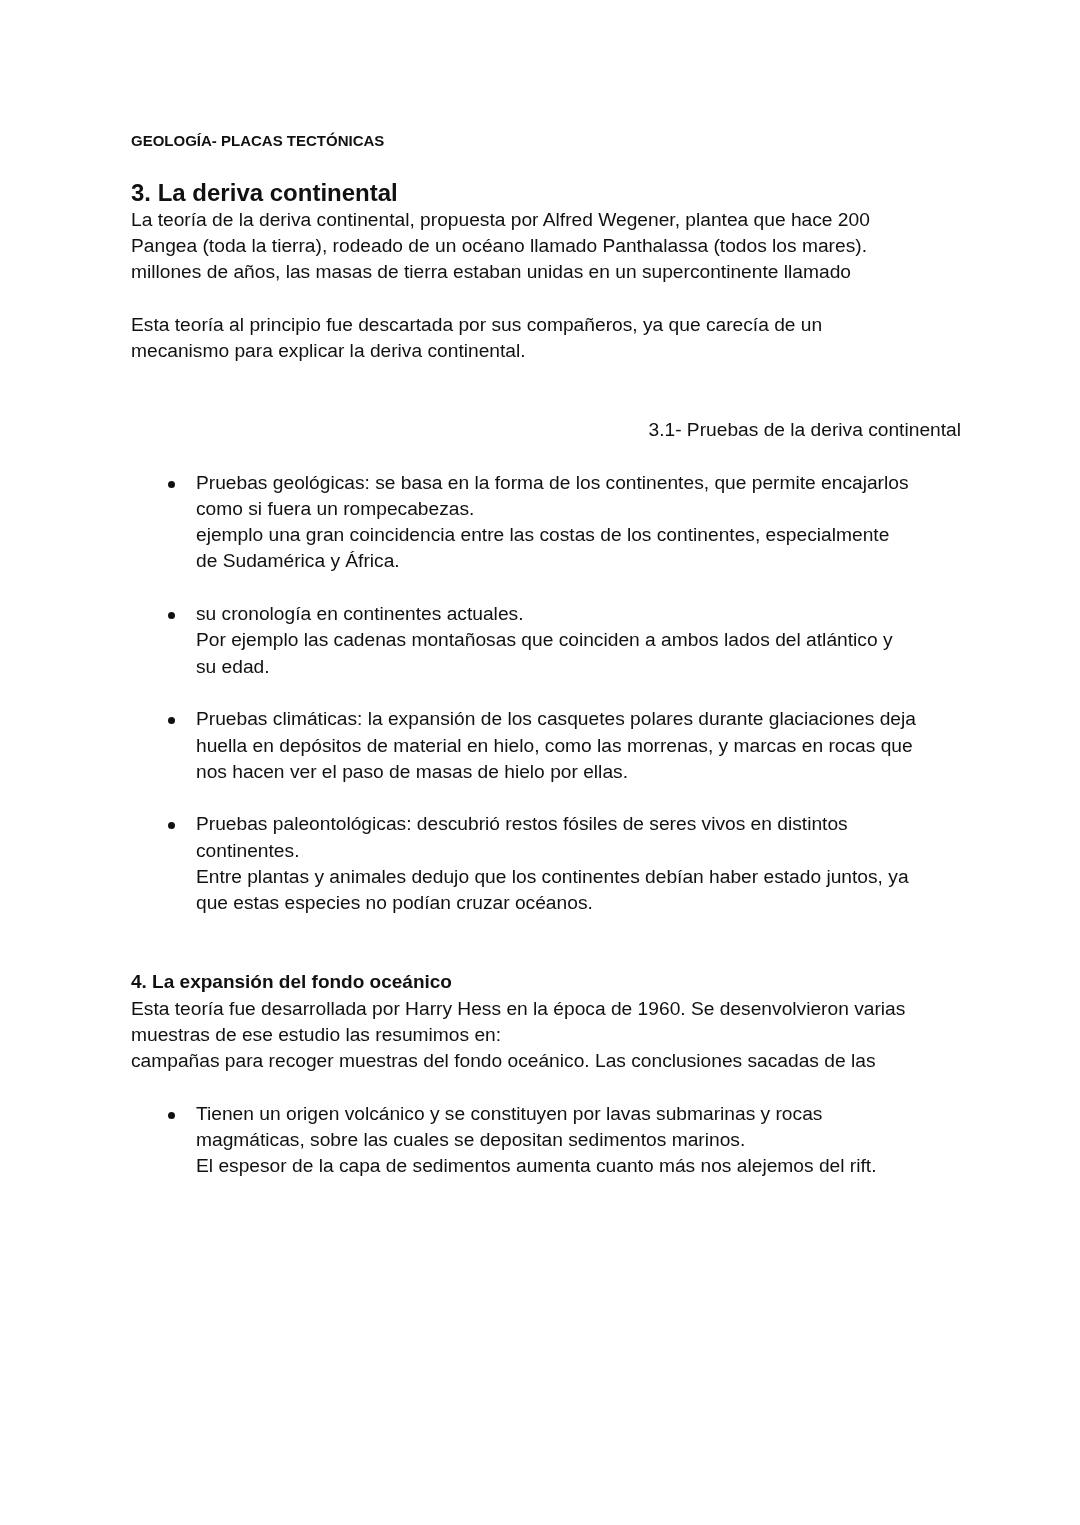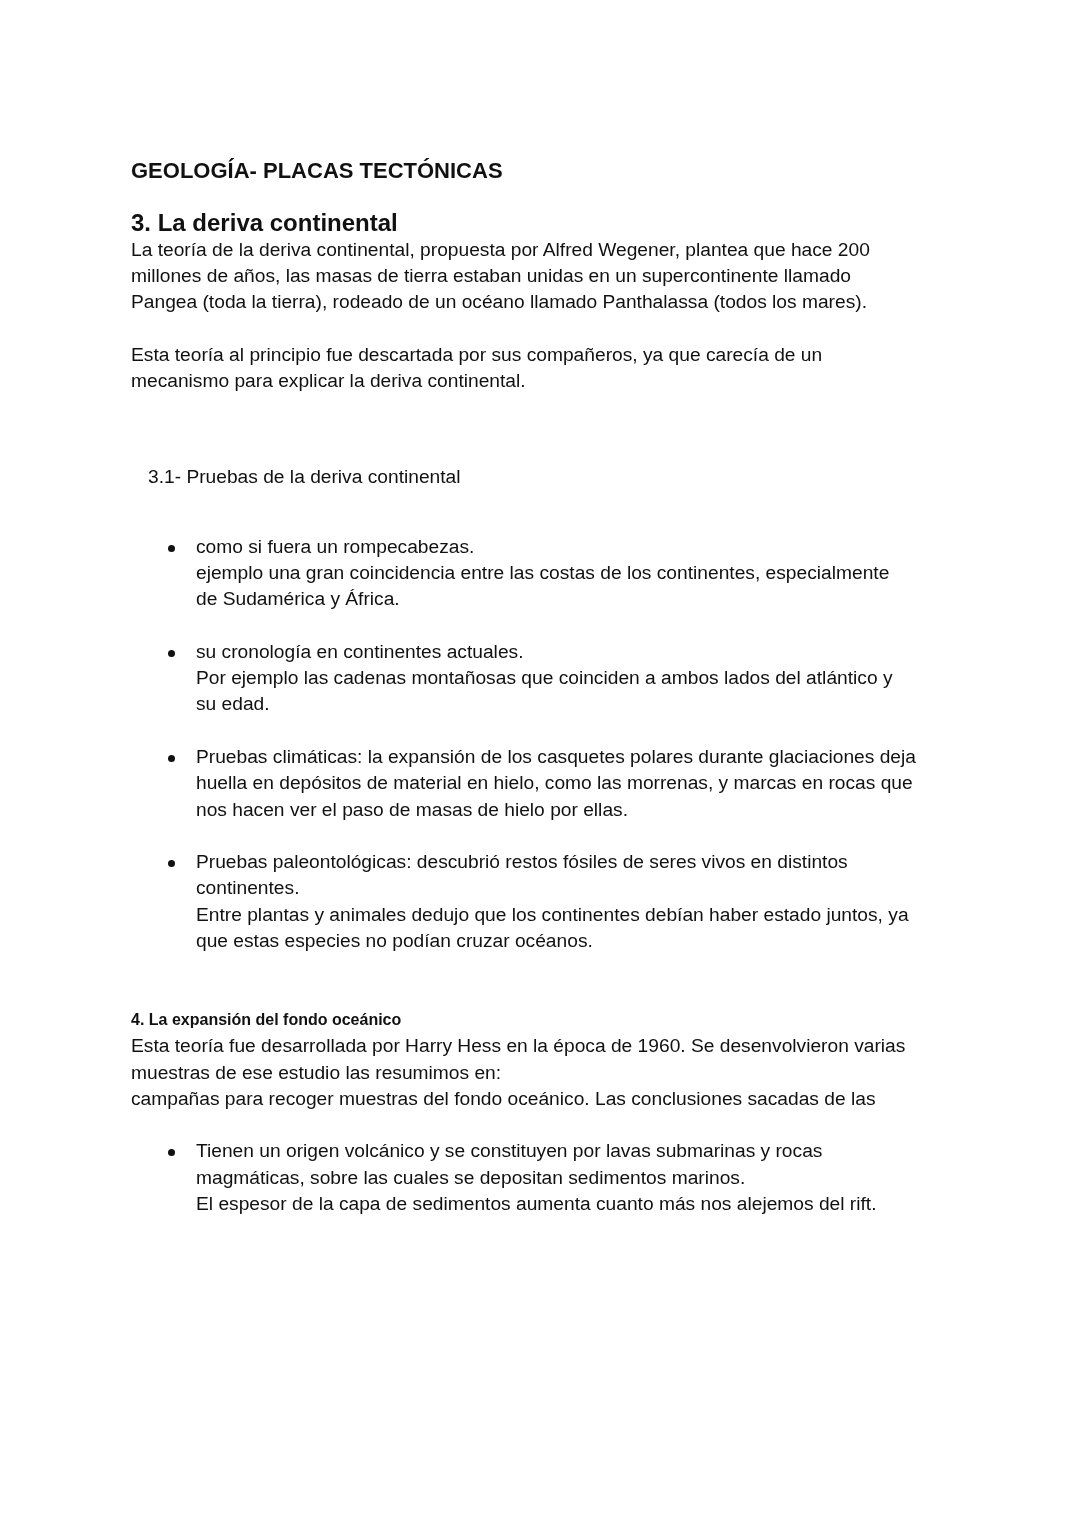--- a/index.html
+++ b/index.html
@@ -30,21 +30,22 @@
     }
     .section-heading {
       font-weight: bold;
       margin: 0;
     }
     p {
       margin: 0;
     }
     .blank { height: 26.3px; }
     .subheading {
-      margin: 17px;
+      margin: 0;
+      text-align: right;
     }
     ul.bullets {
       list-style: none;
       margin: 0;
       padding: 0;
     }
     ul.bullets li {
       position: relative;
       padding-left: 65px;
     }
@@ -57,45 +58,46 @@
       border-radius: 50%;
       background: #111111;
     }
     ul.bullets li .line { display: block; }
   </style>
 </head>
 <body>
 
 <div class="page">
 
-  <h1 class="title" style="font-size:22px;line-height:26.3px;margin-top:30px;">GEOLOGÍA- PLACAS TECTÓNICAS</h1>
+  <h1 class="title" style="font-size:15px;line-height:26.3px;">GEOLOGÍA- PLACAS TECTÓNICAS</h1>
   <div class="blank"></div>
 
   <h2 class="section-heading" style="font-size:24px;line-height:26.3px;">3. La deriva continental</h2>
   <p>
     <span class="line" style="display:block">La teoría de la deriva continental, propuesta por Alfred Wegener, plantea que hace 200</span>
+    <span class="line" style="display:block">Pangea (toda la tierra), rodeado de un océano llamado Panthalassa (todos los mares).</span>
     <span class="line" style="display:block">millones de años, las masas de tierra estaban unidas en un supercontinente llamado</span>
-    <span class="line" style="display:block">Pangea (toda la tierra), rodeado de un océano llamado Panthalassa (todos los mares).</span>
   </p>
   <div class="blank"></div>
 
   <p>
     <span class="line" style="display:block">Esta teoría al principio fue descartada por sus compañeros, ya que carecía de un</span>
     <span class="line" style="display:block">mecanismo para explicar la deriva continental.</span>
   </p>
   <div class="blank"></div>
 
   <div class="blank"></div>
 
   <p class="subheading">3.1- Pruebas de la deriva continental</p>
   <div class="blank"></div>
 
   <ul class="bullets">
     <li>
       <span class="bullet"></span>
+      <span class="line">Pruebas geológicas: se basa en la forma de los continentes, que permite encajarlos</span>
       <span class="line">como si fuera un rompecabezas.</span>
       <span class="line">ejemplo una gran coincidencia entre las costas de los continentes, especialmente</span>
       <span class="line">de Sudamérica y África.</span>
     </li>
     <li class="blank"></li>
     <li>
       <span class="bullet"></span>
       <span class="line">su cronología en continentes actuales.</span>
       <span class="line">Por ejemplo las cadenas montañosas que coinciden a ambos lados del atlántico y</span>
       <span class="line">su edad.</span>
@@ -112,21 +114,21 @@
       <span class="bullet"></span>
       <span class="line">Pruebas paleontológicas: descubrió restos fósiles de seres vivos en distintos</span>
       <span class="line">continentes.</span>
       <span class="line">Entre plantas y animales dedujo que los continentes debían haber estado juntos, ya</span>
       <span class="line">que estas especies no podían cruzar océanos.</span>
     </li>
   </ul>
   <div class="blank"></div>
   <div class="blank"></div>
 
-  <h2 class="section-heading" style="font-size:16px;line-height:26.3px;">4. La expansión del fondo oceánico</h2>
+  <h2 class="section-heading" style="font-size:19px;line-height:26.3px;">4. La expansión del fondo oceánico</h2>
   <p>
     <span class="line" style="display:block">Esta teoría fue desarrollada por Harry Hess en la época de 1960. Se desenvolvieron varias</span>
     <span class="line" style="display:block">muestras de ese estudio las resumimos en:</span>
     <span class="line" style="display:block">campañas para recoger muestras del fondo oceánico. Las conclusiones sacadas de las</span>
   </p>
   <div class="blank"></div>
 
   <ul class="bullets">
     <li>
       <span class="bullet"></span>

